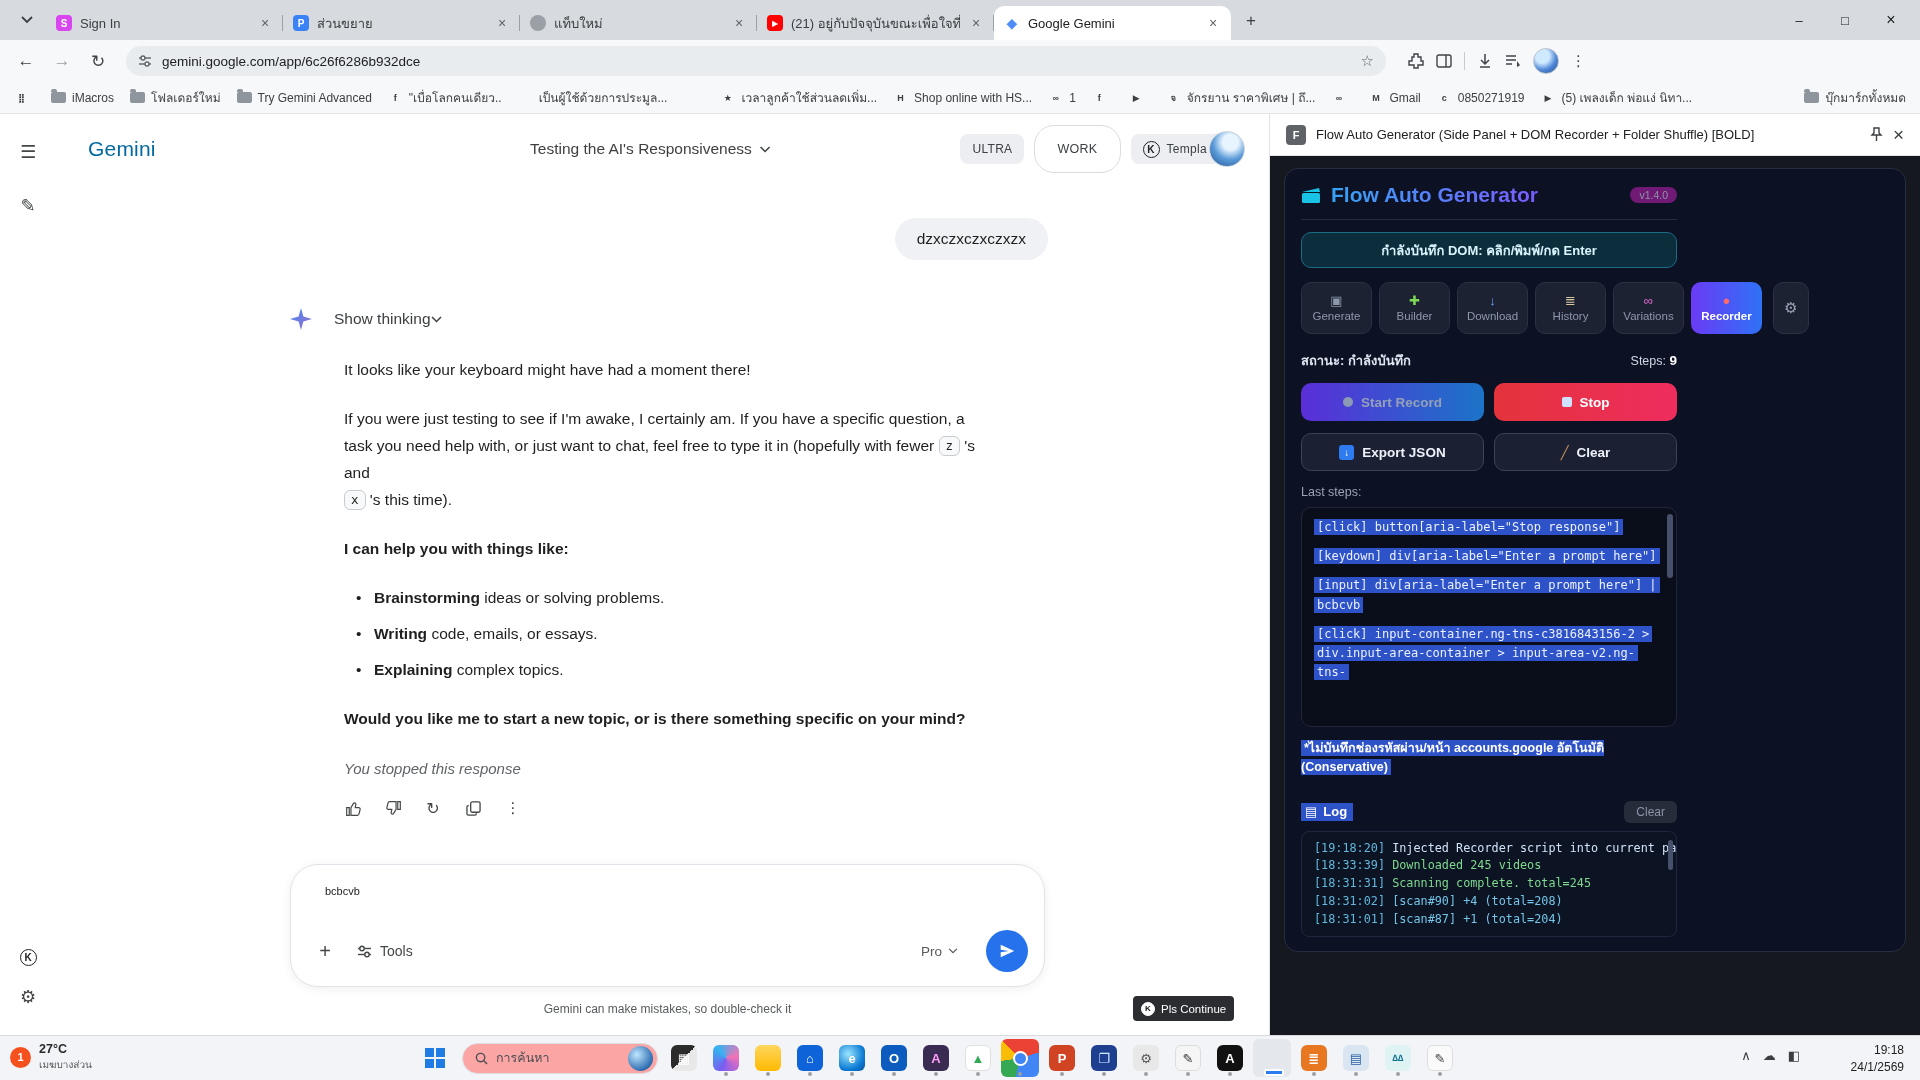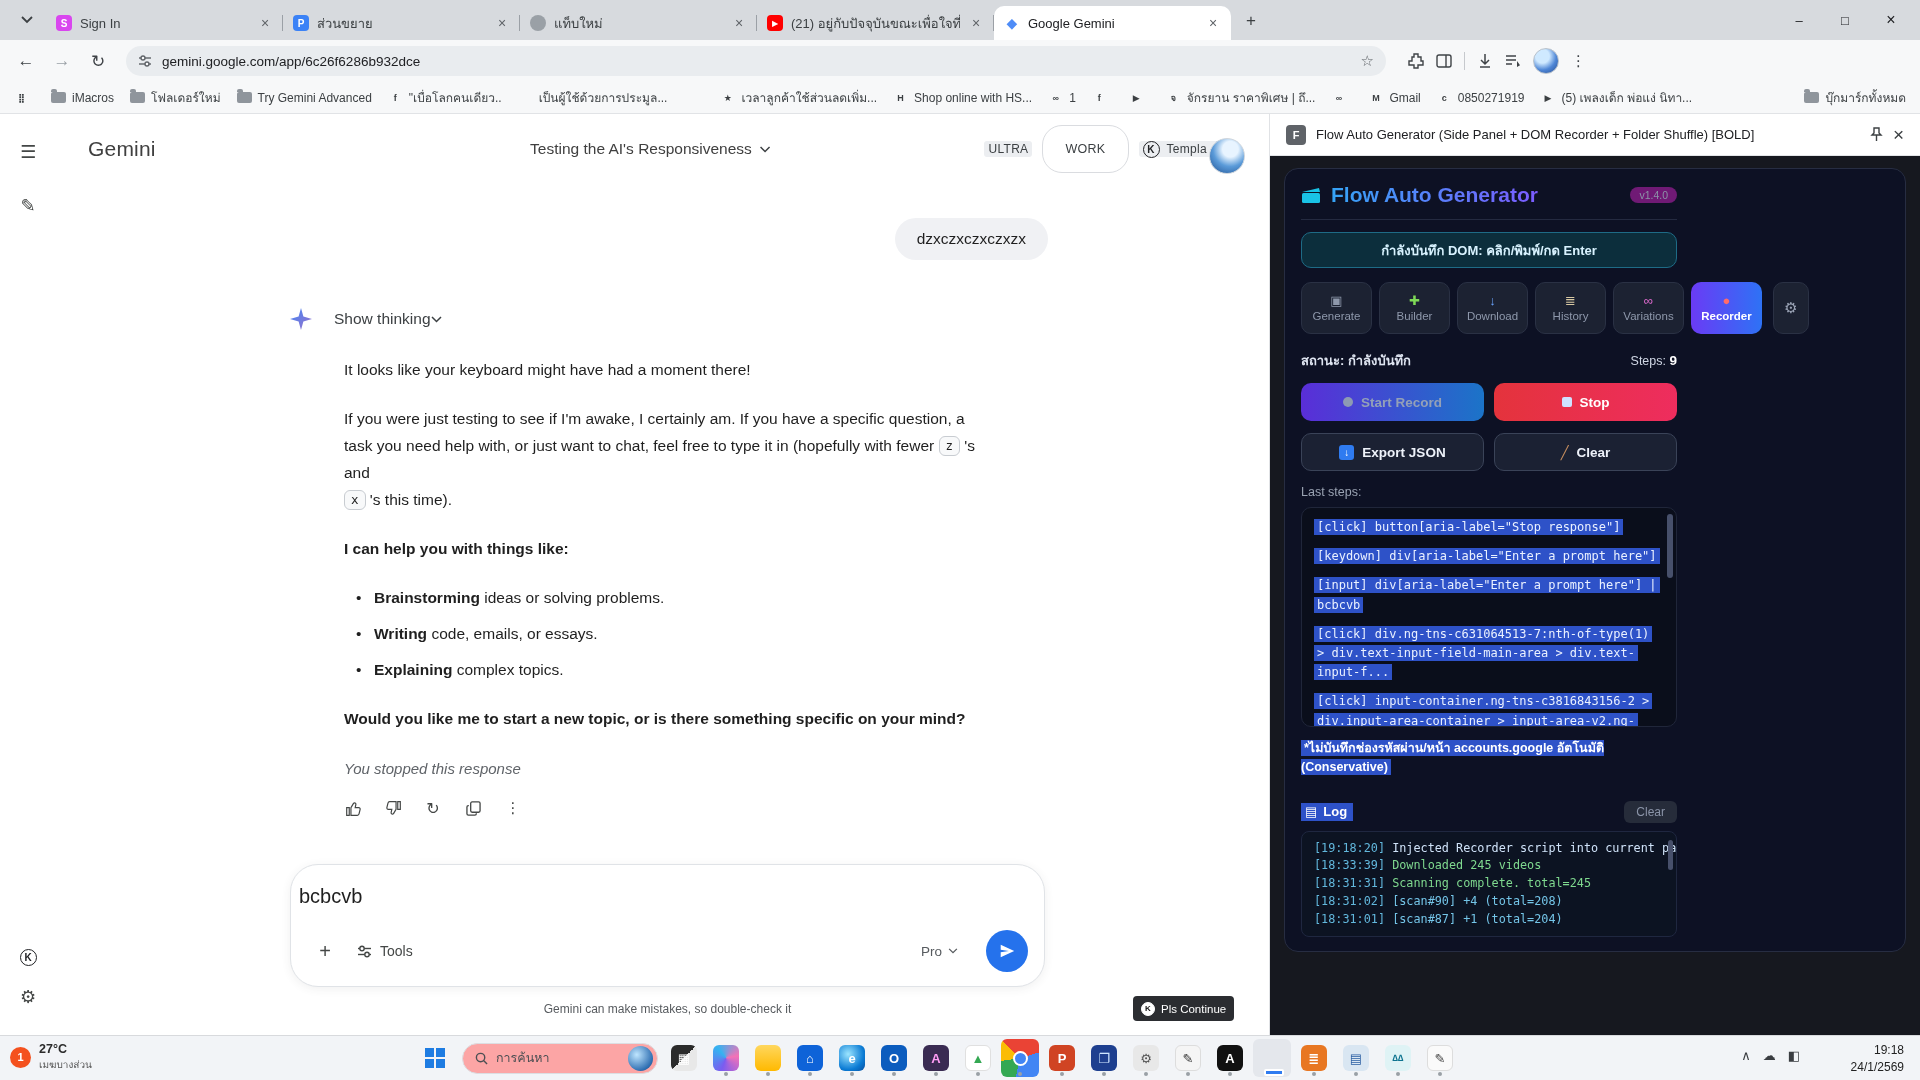--- a/index.html
+++ b/index.html
@@ -43,24 +43,24 @@
   
   .content { position:absolute; left:0; top:114px; width:1920px; height:921px; display:flex; }
 
   
   .gemini { position:relative; width:1270px; height:100%; background:#fff; border-right:1px solid #e0e2e5; overflow:hidden; }
   .grail { position:absolute; left:0; top:0; width:56px; height:100%; display:flex; flex-direction:column; align-items:center; padding:18px 0; color:#444746; }
   .grail .ric { width:40px; height:40px; display:flex; align-items:center; justify-content:center; font-size:18px; }
   .grail .spacer { flex:1; }
   .kcirc { width:17px; height:17px; border:1.6px solid #202124; border-radius:50%; display:inline-flex; align-items:center; justify-content:center; font-size:10px; font-weight:bold; color:#202124; }
   .ghead { position:absolute; left:56px; right:0; top:0; height:70px; display:flex; align-items:center; padding:0 32px; }
-  .glogo { font-size:21px; color:#404040; letter-spacing:.2px; }
+  .glogo { font-size:21px; color:#0369a1; letter-spacing:.2px; }
   .gtitle { position:absolute; left:50%; transform:translateX(-55%); display:flex; align-items:center; gap:8px; font-size:15.5px; color:#404040; }
   .gpills { margin-left:auto; display:flex; align-items:center; gap:10px; }
-  .pill { height:16px; border-radius:3px; background:#eceef1; display:flex; align-items:center; padding:0 4px; font-size:12px; color:#3c4043; letter-spacing:.3px; }
+  .pill { height:30px; border-radius:8px; background:#eceef1; display:flex; align-items:center; padding:0 12px; font-size:12px; color:#3c4043; letter-spacing:.3px; }
   .pill.work { background:#fff; border:1px solid #dadce0; border-radius:20px; height:48px; padding:0 22px; font-size:12.5px; }
   .pill.tpl { gap:7px; position:relative; padding-right:30px; }
   .pill.tpl .pavatar { position:absolute; right:-8px; top:-3px; width:36px; height:36px; border-radius:50%; background:radial-gradient(circle at 60% 30%, #e8f4ff 0 25%, #5b9bd9 55%, #1d4f91); border:1px solid #cfd6dd; }
 
   .chat { position:absolute; left:290px; top:104px; width:758px; }
   .bubble-row { display:flex; justify-content:flex-end; }
   .bubble { background:#f0f1f4; border-radius:22px; padding:12px 22px; font-size:15.5px; color:#1f1f1f; }
   .thinking { margin-top:48px; display:flex; align-items:center; gap:22px; }
   .sparkle { width:22px; height:22px; }
   .thinking .tx { font-size:15.5px; color:#3c4043; display:flex; align-items:center; }
@@ -68,21 +68,21 @@
   .answer p { margin-bottom:22px; }
   .chip { display:inline-block; border:1px solid #c8ccd1; background:#f8f9fa; border-radius:6px; padding:0 6px; font-size:12.5px; font-family:"DejaVu Sans Mono",monospace; line-height:18px; vertical-align:1px; }
   .answer ul { list-style:none; margin:0 0 22px 10px; }
   .answer li { position:relative; padding-left:20px; margin-bottom:9px; }
   .answer li:before { content:"•"; position:absolute; left:2px; }
   .stopped { margin:28px 0 0 54px; font-style:italic; color:#5f6368; font-size:15px; }
   .actions { margin:16px 0 0 48px; display:flex; gap:10px; }
   .actions .aic { width:30px; height:30px; display:flex; align-items:center; justify-content:center; color:#444746; }
 
   .composer { position:absolute; left:290px; top:750px; width:755px; height:123px; border:1px solid #e0e3e7; border-radius:28px; box-shadow:0 2px 10px rgba(60,64,67,.08); background:#fff; }
-  .composer .val { position:absolute; left:8px; top:20px; font-size:20px; color:#1f1f1f; }
+  .composer .val { position:absolute; left:34px; top:20px; font-size:11px; color:#1f1f1f; }
   .composer .crow { position:absolute; left:18px; right:16px; bottom:14px; display:flex; align-items:center; gap:16px; }
   .cplus { width:32px; height:32px; display:flex; align-items:center; justify-content:center; font-size:20px; color:#444746; }
   .ctools { display:flex; align-items:center; gap:8px; font-size:14px; color:#444746; }
   .cright { margin-left:auto; display:flex; align-items:center; gap:28px; }
   .cmodel { font-size:13.5px; color:#575b5f; display:flex; gap:6px; align-items:center; }
   .csend { width:42px; height:42px; border-radius:50%; background:#2572ec; display:flex; align-items:center; justify-content:center; }
   .gfooter { position:absolute; left:290px; top:888px; width:755px; text-align:center; font-size:12px; color:#575b5f; }
   .plsbadge { position:absolute; left:1133px; top:882px; height:25px; background:#2b2d31; border-radius:4px; display:flex; align-items:center; gap:6px; padding:0 8px; color:#fff; font-size:11.5px; }
   .plsbadge .kcirc { border-color:#fff; color:#fff; width:14px; height:14px; font-size:8px; background:#fff0; }
   .plsbadge .kcirc { background:#fff; color:#111; border-color:#fff; }
@@ -582,21 +582,20 @@
           </div>
         </div>
 
         <div class="flabel">Last steps:</div>
         <div class="fstepsbox">
           <div>
 
           <div class="step"><span>[click] button[aria-label="Stop response"]</span></div>
               <div class="step"><span>[keydown] div[aria-label="Enter a prompt here"]</span></div>
               <div class="step"><span>[input] div[aria-label="Enter a prompt here"] | bcbcvb</span></div>
-              <div class="step"><span>[click] div.ng-tns-c631064513-7:nth-of-type(1) &gt; div.text-input-field-main-area &gt; div.text-input-f...</span></div>
               <div class="step"><span>[click] input-container.ng-tns-c3816843156-2 &gt; div.input-area-container &gt; input-area-v2.ng-tns-</span></div>
             </div>
           <div class="fscroll"></div>
         </div>
 
         <div class="fnote"><span>*ไม่บันทึกช่องรหัสผ่าน/หน้า accounts.google อัตโนมัติ (Conservative)</span></div>
 
         <div class="flog-row">
           <span class="flog-chip">
             <span>▤</span>

